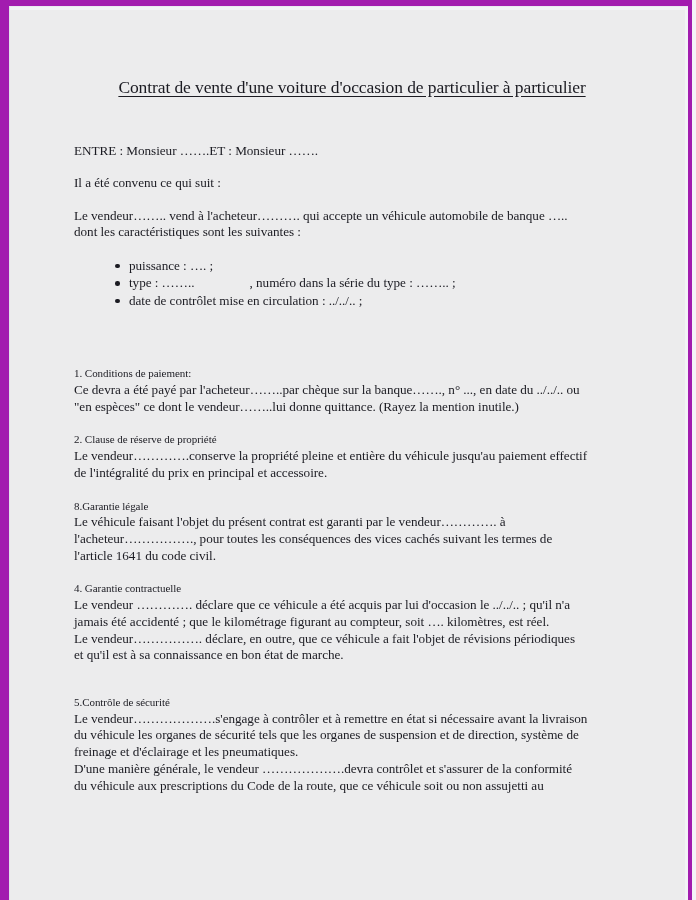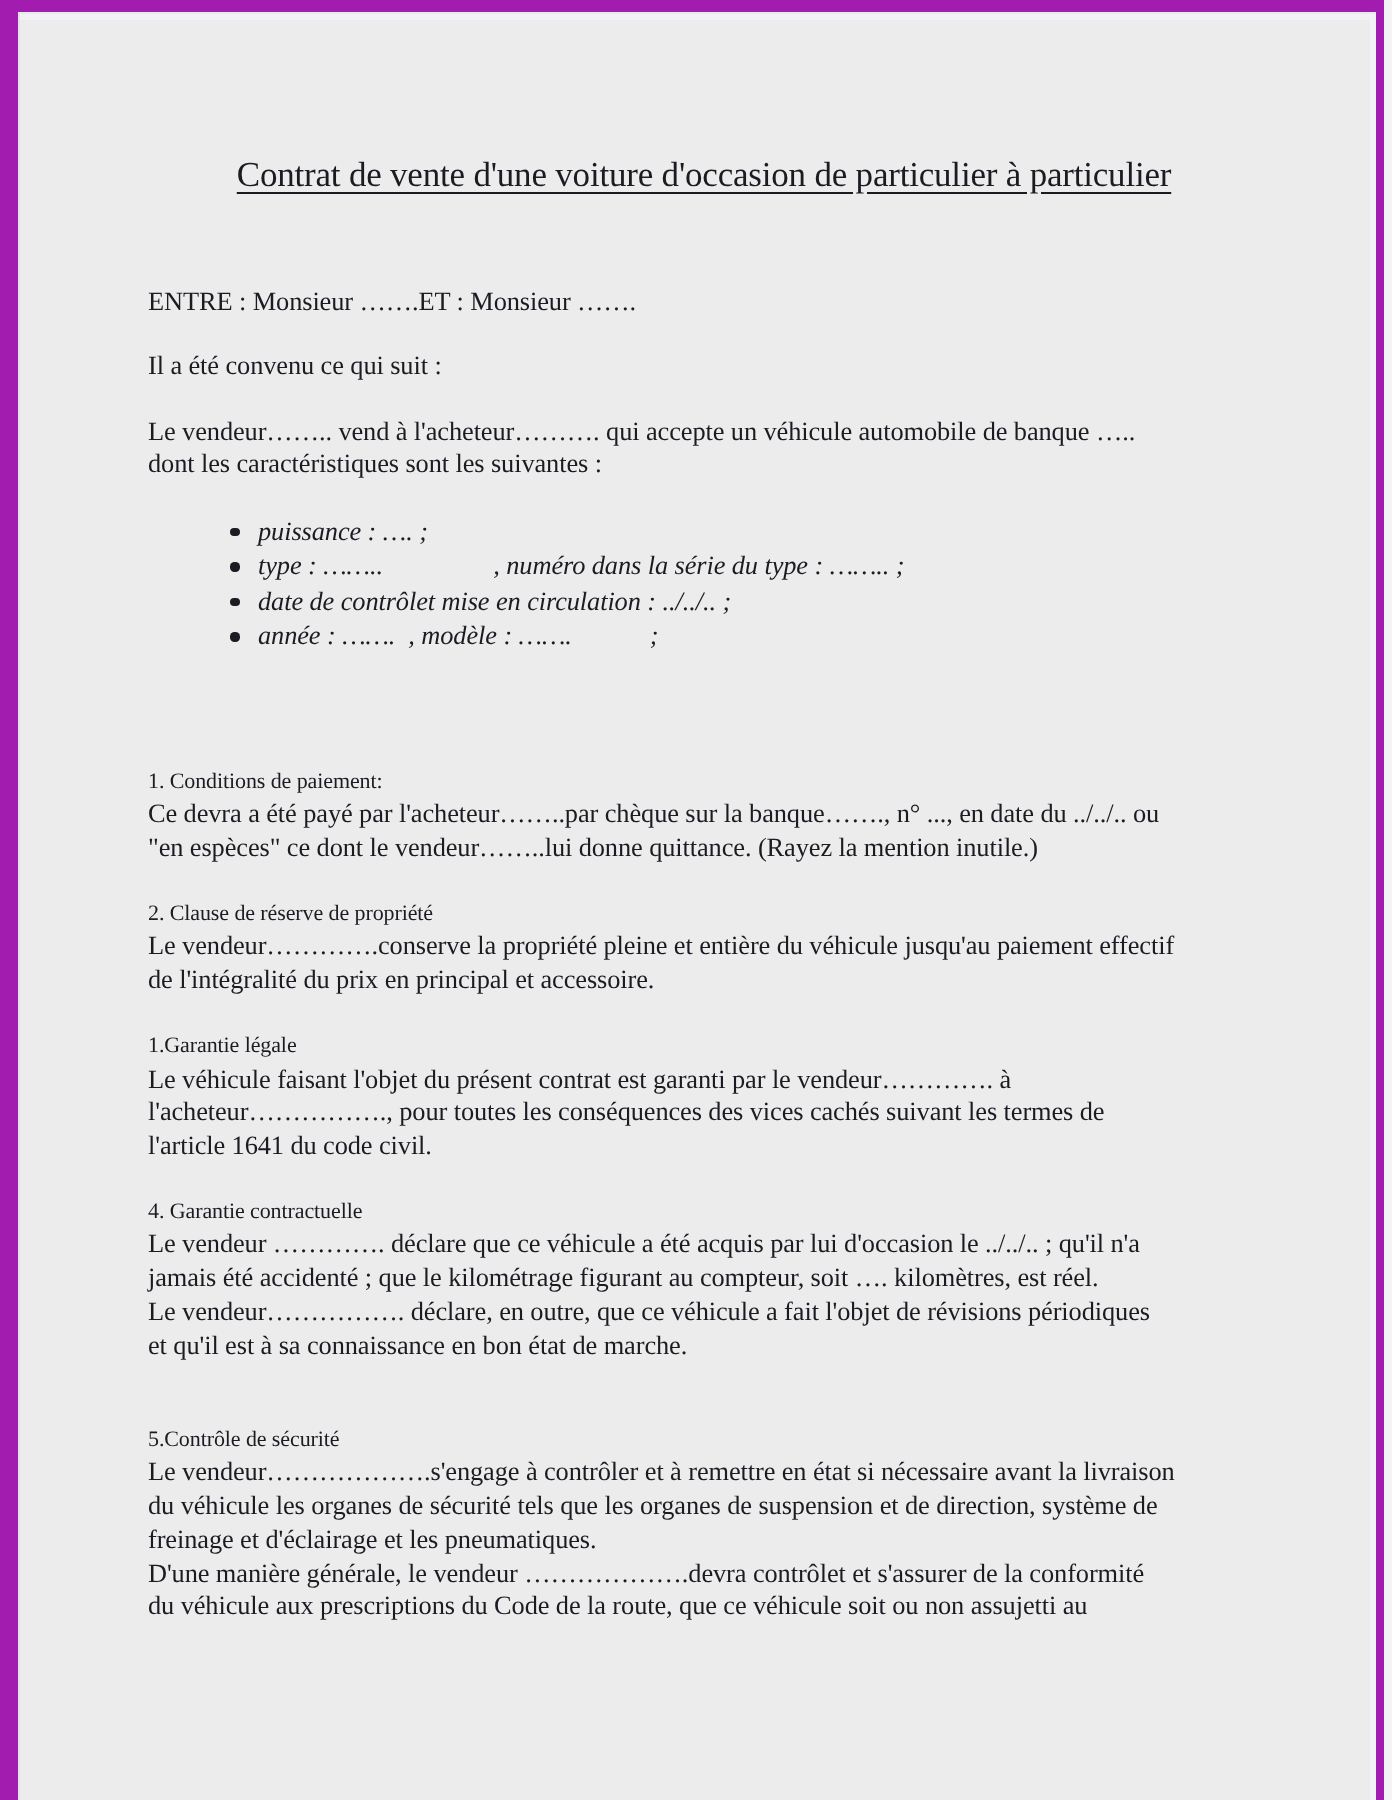--- a/index.html
+++ b/index.html
@@ -81,21 +81,20 @@
   }
   .gap-md { height: 16px; }
   .gap-xl { height: 30px; }
   .gap-xxl { height: 40px; }
 
   
   .bullets {
     list-style: none;
     margin: 0;
     padding: 0;
-    font-style: italic;
   }
   .bullets li {
     position: relative;
     font-size: 13.2px;
     line-height: 17.5px;
     padding-left: 55px;
     letter-spacing: -0.05px;
     white-space: pre;
   }
   .bullets li::before {
@@ -146,41 +145,40 @@
 
       <p class="para">Le vendeur…….. vend à l'acheteur………. qui accepte un véhicule automobile de banque …..
 dont les caractéristiques sont les suivantes :</p>
 
       <div class="gap-md"></div>
 
       <ul class="bullets">
         <li>puissance : …. ;</li>
         <li>type : ……..                 , numéro dans la série du type : …….. ;</li>
         <li>date de contrôlet mise en circulation : ../../.. ;</li>
-        <li>année : …….  , modèle : …….            ;</li>
       </ul>
 
       <div class="gap-md"></div>
 
 
       <div class="gap-xxl"></div>
 
       <p class="clause-heading">1. Conditions de paiement:</p>
       <p class="clause-body">Ce devra a été payé par l'acheteur……..par chèque sur la banque……., n° ..., en date du ../../.. ou
 "en espèces" ce dont le vendeur……..lui donne quittance. (Rayez la mention inutile.)</p>
 
       <div class="gap-md"></div>
 
       <p class="clause-heading">2. Clause de réserve de propriété</p>
       <p class="clause-body">Le vendeur………….conserve la propriété pleine et entière du véhicule jusqu'au paiement effectif
 de l'intégralité du prix en principal et accessoire.</p>
 
       <div class="gap-md"></div>
 
-      <p class="clause-heading">1.Garantie légale</p>
+      <p class="clause-heading">8.Garantie légale</p>
       <p class="clause-body">Le véhicule faisant l'objet du présent contrat est garanti par le vendeur…………. à
 l'acheteur……………., pour toutes les conséquences des vices cachés suivant les termes de
 l'article 1641 du code civil.</p>
 
       <div class="gap-md"></div>
 
       <p class="clause-heading">4. Garantie contractuelle</p>
       <p class="clause-body">Le vendeur …………. déclare que ce véhicule a été acquis par lui d'occasion le ../../.. ; qu'il n'a
 jamais été accidenté ; que le kilométrage figurant au compteur, soit …. kilomètres, est réel.
 Le vendeur……………. déclare, en outre, que ce véhicule a fait l'objet de révisions périodiques

